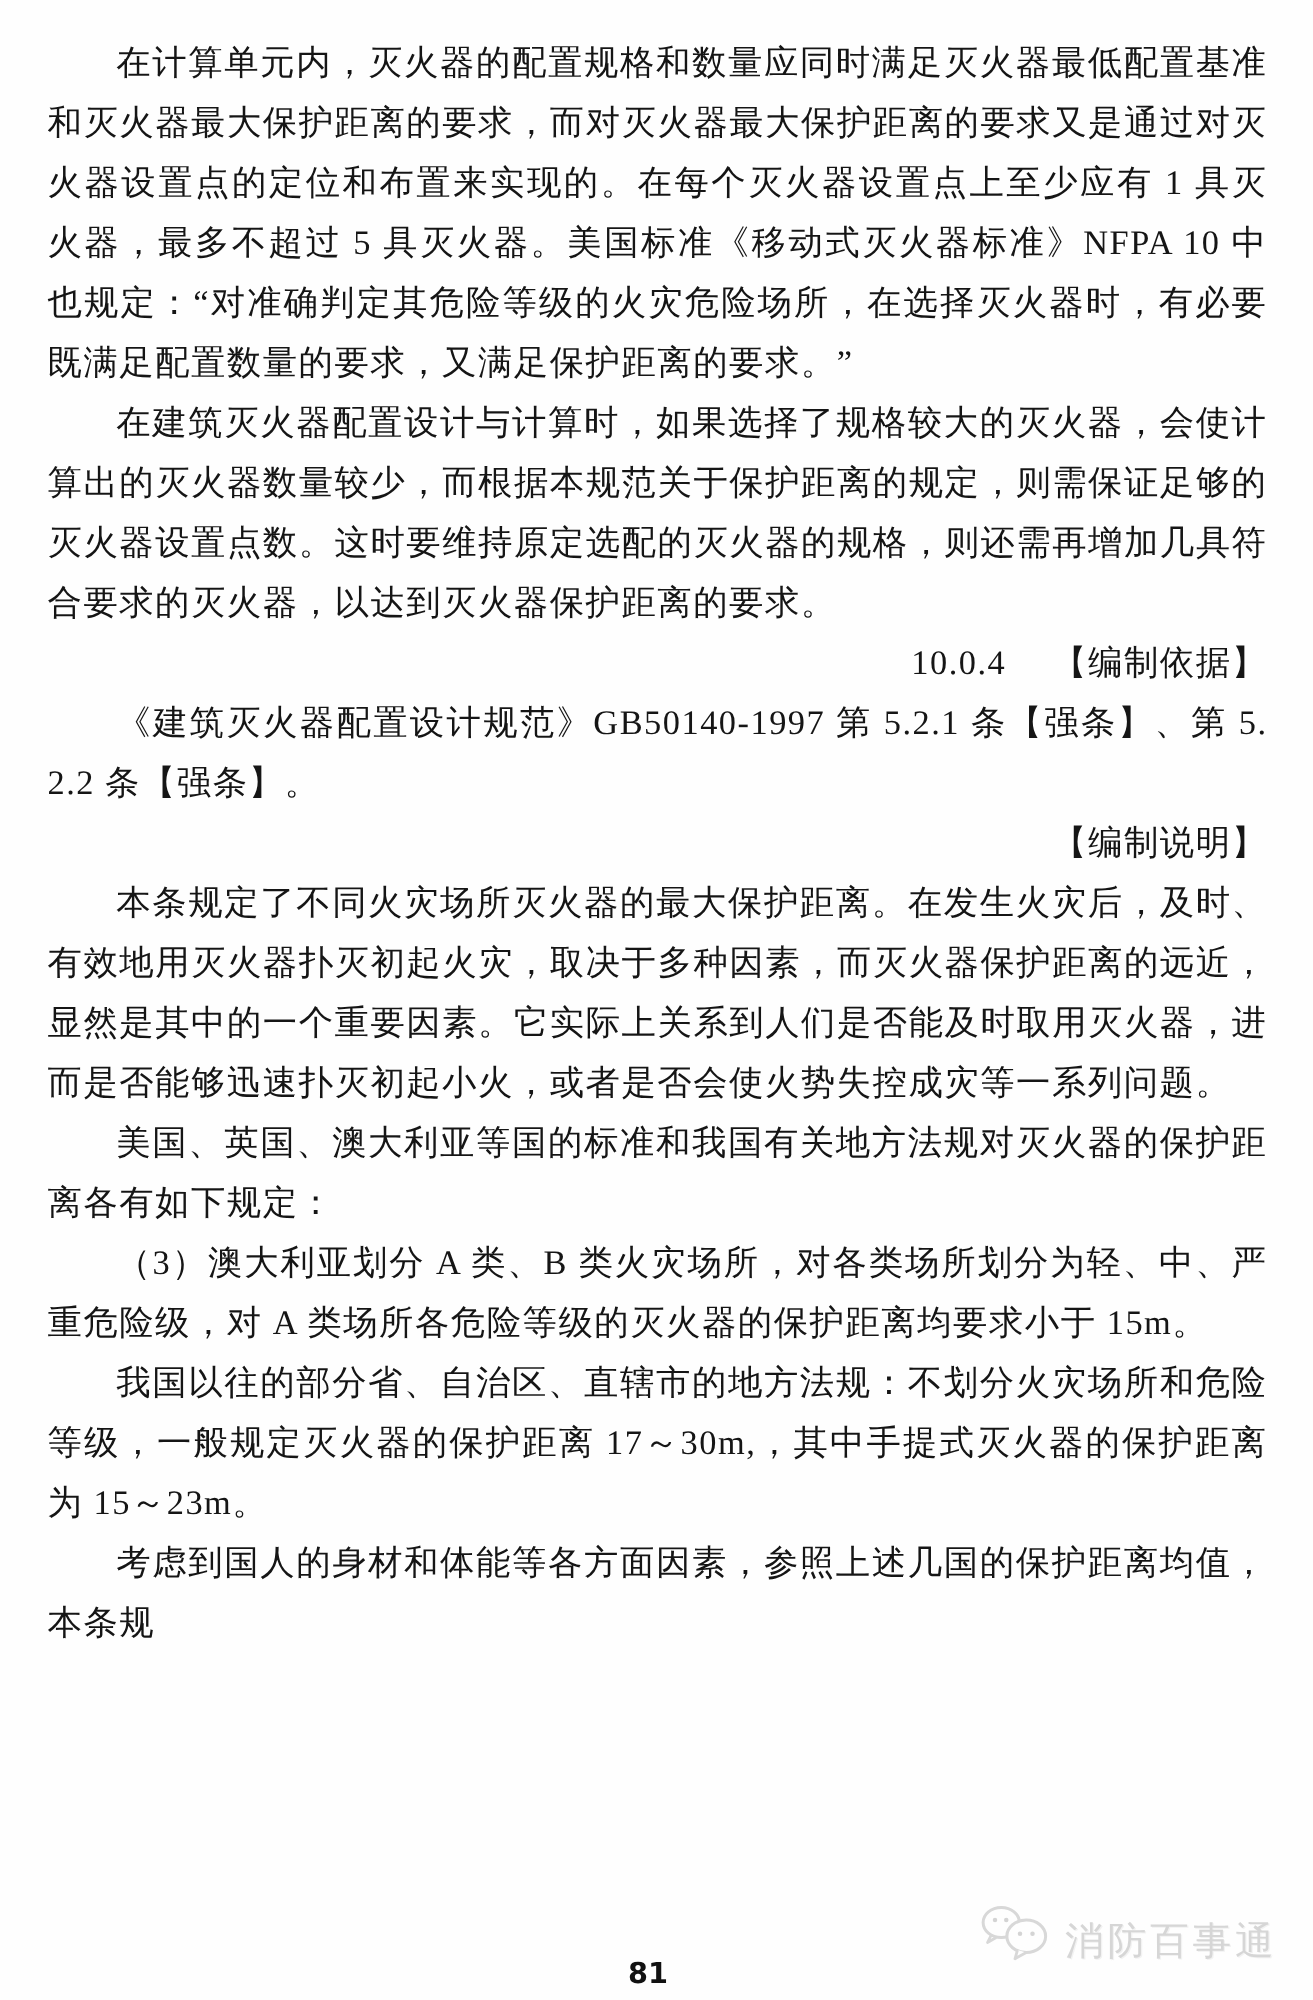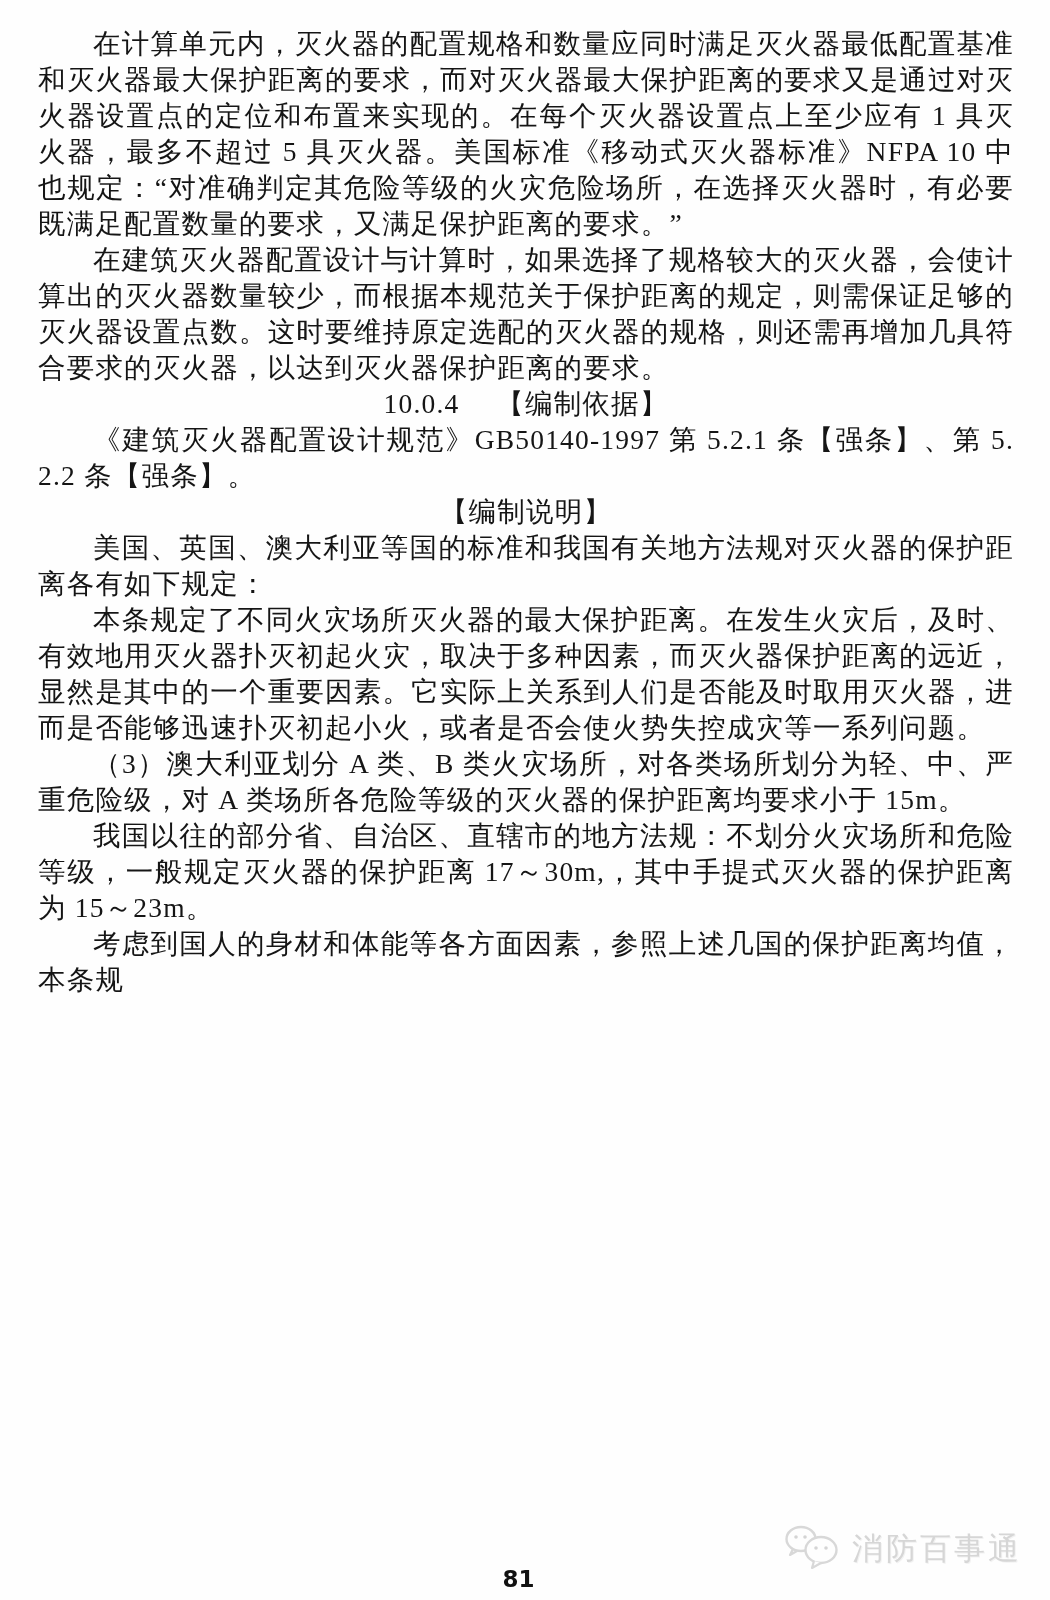--- a/index.html
+++ b/index.html
@@ -18,47 +18,47 @@
     color: #161616;
   }
   .doc-body {
     position: absolute;
     top: 26px;
     left: 38px;
     width: 976px;
   }
   .doc-body p {
     font-size: 27.5px;
-    line-height: 36px;
+    line-height: 48px;
     letter-spacing: 1.2px;
     text-align: justify;
     text-justify: inter-ideograph;
     word-break: break-all;
     color: #151515;
   }
   .doc-body p.body-para { text-indent: 2em; }
-  .doc-body p.heading { text-indent: 0; text-align: center; }
+  .doc-body p.heading { text-indent: 0; text-align: right; }
   .page-number {
     position: absolute;
     left: 0;
     right: 30px;
     bottom: 8px;
     text-align: center;
     font-family: "DejaVu Sans", "Liberation Sans", sans-serif;
     font-weight: bold;
     font-size: 23px;
     color: #111111;
     margin-left: 17px;
   }
   .watermark {
     position: absolute;
     right: 28px;
     bottom: 26px;
     display: flex;
-    align-items: center;
+    align-items: flex-end;
     gap: 10px;
     user-select: none;
   }
   .watermark .wm-text {
     font-size: 31px;
     letter-spacing: 3px;
     color: #d6d6d6;
     text-shadow: 1px 1px 0 #f2f2f2;
     font-family: "Liberation Sans", sans-serif;
   }
@@ -68,22 +68,22 @@
 <body>
 
 <div class="page">
 
   <div class="doc-body">
       <p class="body-para">在计算单元内，灭火器的配置规格和数量应同时满足灭火器最低配置基准和灭火器最大保护距离的要求，而对灭火器最大保护距离的要求又是通过对灭火器设置点的定位和布置来实现的。在每个灭火器设置点上至少应有 1 具灭火器，最多不超过 5 具灭火器。美国标准《移动式灭火器标准》NFPA 10 中也规定：“对准确判定其危险等级的火灾危险场所，在选择灭火器时，有必要既满足配置数量的要求，又满足保护距离的要求。”</p>
       <p class="body-para">在建筑灭火器配置设计与计算时，如果选择了规格较大的灭火器，会使计算出的灭火器数量较少，而根据本规范关于保护距离的规定，则需保证足够的灭火器设置点数。这时要维持原定选配的灭火器的规格，则还需再增加几具符合要求的灭火器，以达到灭火器保护距离的要求。</p>
       <p class="heading" style="text-indent: 0px;">10.0.4　 【编制依据】</p>
       <p class="body-para">《建筑灭火器配置设计规范》GB50140-1997 第 5.2.1 条【强条】、第 5.2.2 条【强条】。</p>
       <p class="heading" style="text-indent: 0px;">【编制说明】</p>
+      <p class="body-para">本条规定了不同火灾场所灭火器的最大保护距离。在发生火灾后，及时、有效地用灭火器扑灭初起火灾，取决于多种因素，而灭火器保护距离的远近，显然是其中的一个重要因素。它实际上关系到人们是否能及时取用灭火器，进而是否能够迅速扑灭初起小火，或者是否会使火势失控成灾等一系列问题。</p>
       <p class="body-para">美国、英国、澳大利亚等国的标准和我国有关地方法规对灭火器的保护距离各有如下规定：</p>
-      <p class="body-para">本条规定了不同火灾场所灭火器的最大保护距离。在发生火灾后，及时、有效地用灭火器扑灭初起火灾，取决于多种因素，而灭火器保护距离的远近，显然是其中的一个重要因素。它实际上关系到人们是否能及时取用灭火器，进而是否能够迅速扑灭初起小火，或者是否会使火势失控成灾等一系列问题。</p>
       <p class="body-para">（3）澳大利亚划分 A 类、B 类火灾场所，对各类场所划分为轻、中、严重危险级，对 A 类场所各危险等级的灭火器的保护距离均要求小于 15m。</p>
       <p class="body-para">我国以往的部分省、自治区、直辖市的地方法规：不划分火灾场所和危险等级，一般规定灭火器的保护距离 17～30m,，其中手提式灭火器的保护距离为 15～23m。</p>
       <p class="body-para">考虑到国人的身材和体能等各方面因素，参照上述几国的保护距离均值，本条规</p>
     </div>
 
   <div class="page-number">81</div>
 
   <div class="watermark">
     <span class="wm-icon">
       <svg width="58" height="46" viewBox="0 0 58 46" fill="none">

